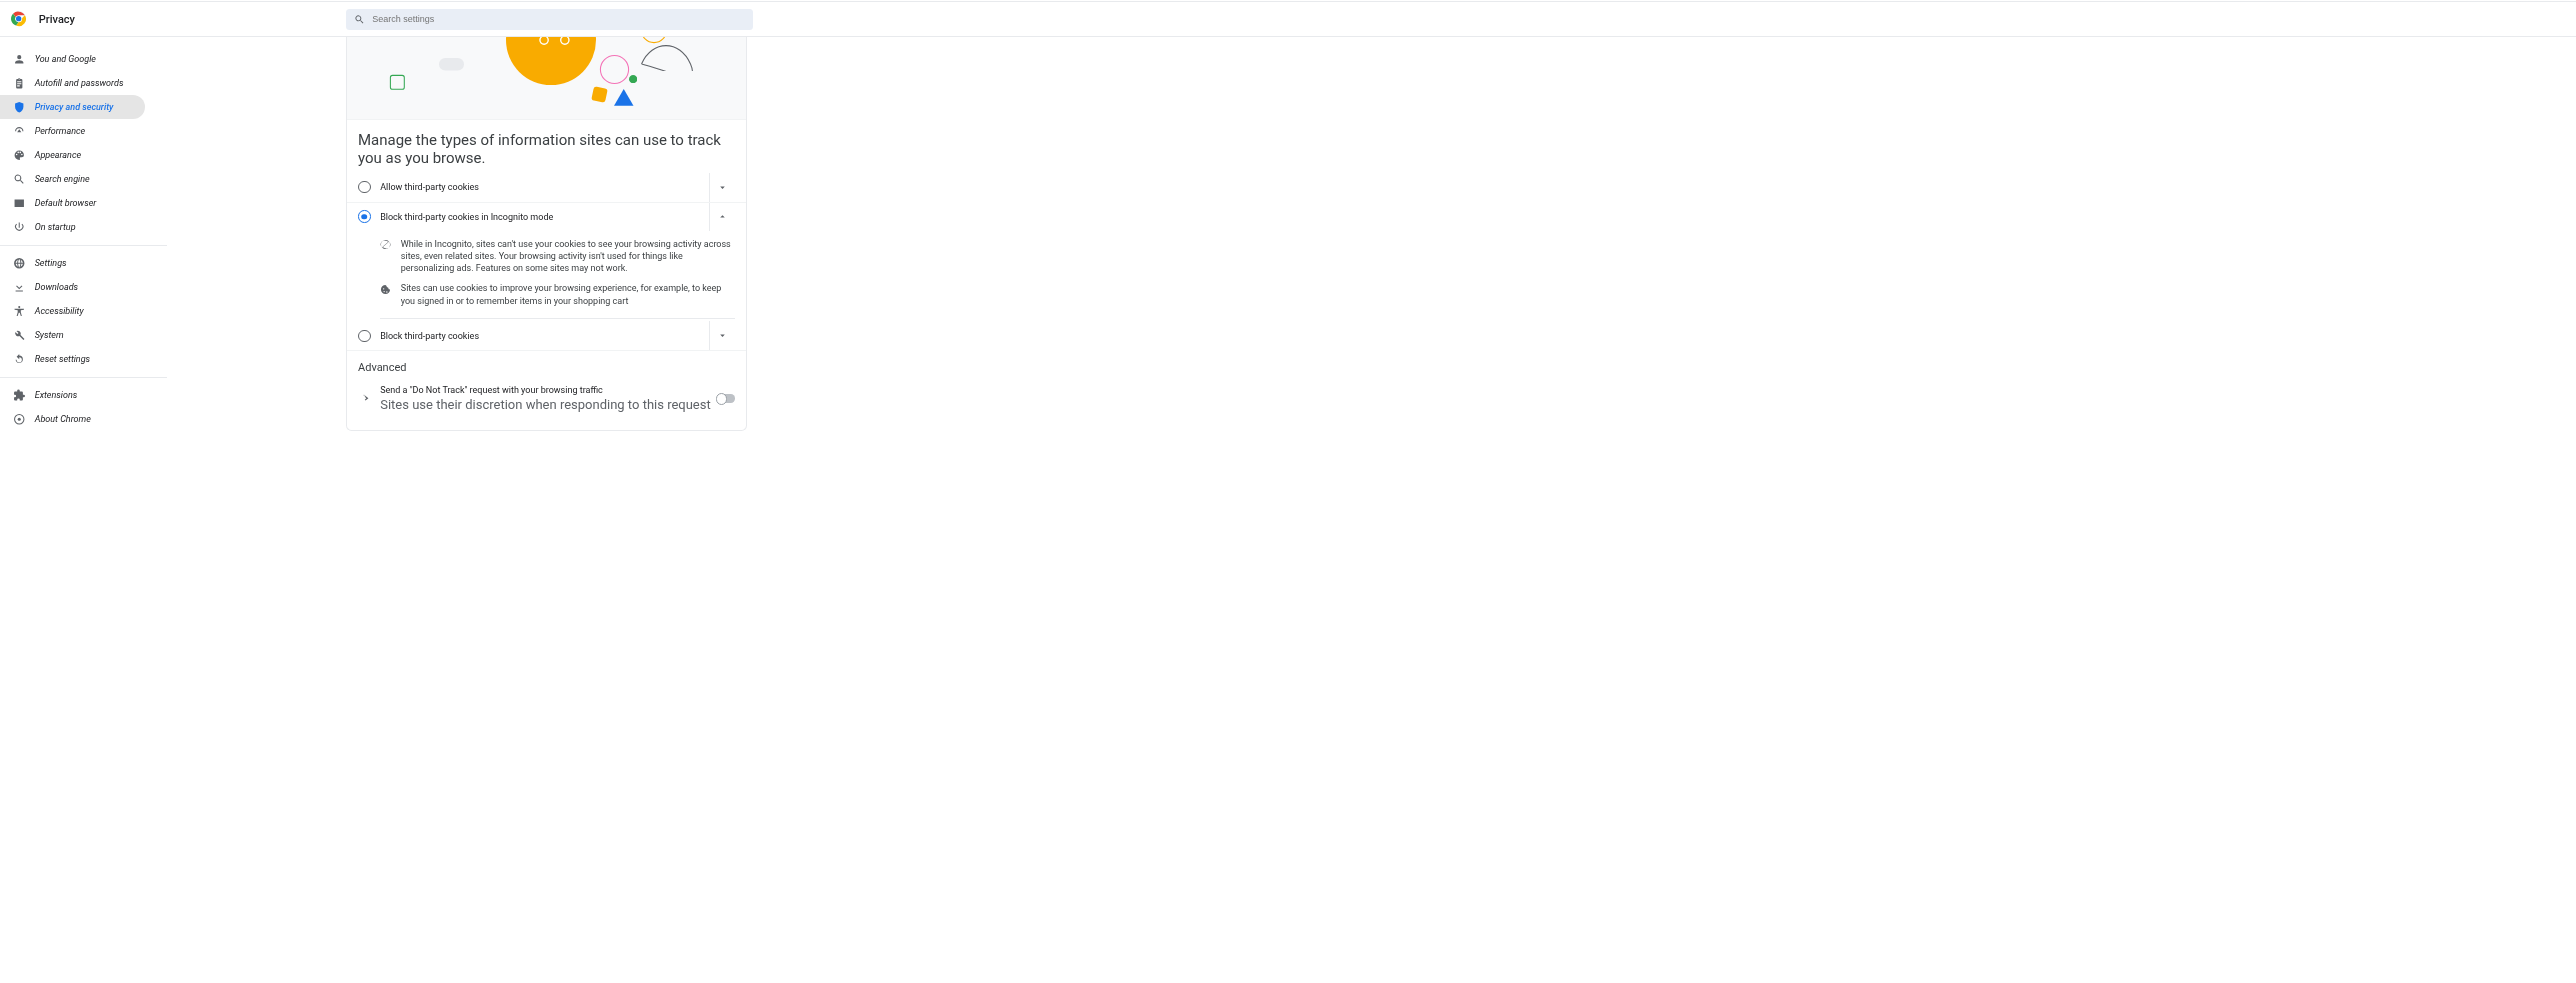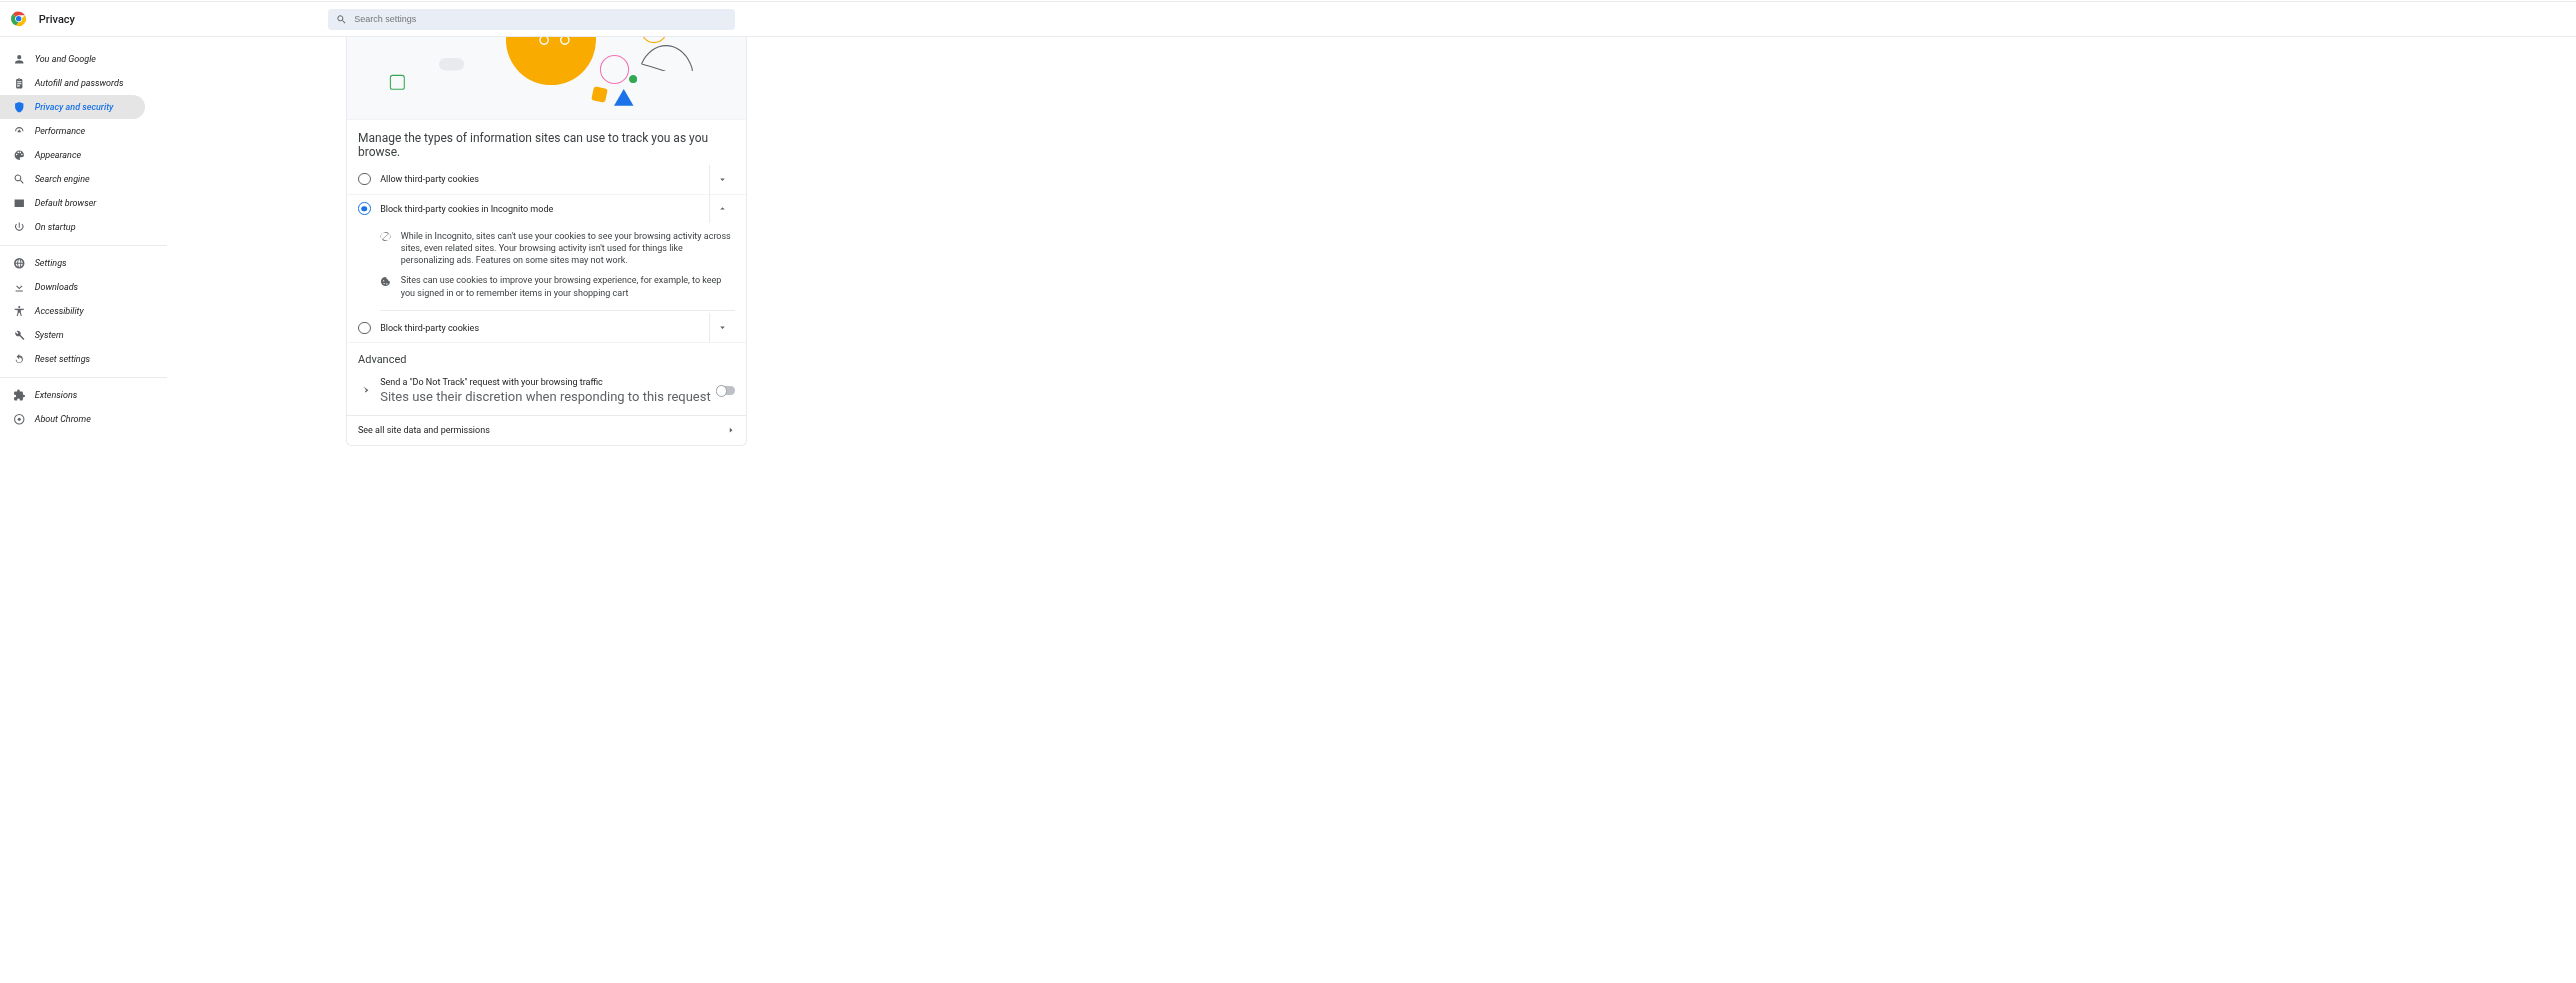--- a/index.html
+++ b/index.html
@@ -3,42 +3,42 @@
 <meta charset="utf-8">
 <style>
 * { box-sizing: border-box; margin: 0; padding: 0; }
 body { font-family: "Segoe UI", Roboto, Arial, sans-serif; font-size: 9px; color: #202124; background: #fff; }
 
 .topbar { height: 2.1px; border-bottom: 0.7px solid #e8eaed; }
 
 .header { display: flex; align-items: center; height: 35px; padding: 0 11px; border-bottom: 0.7px solid #e8eaed; position: relative; }
 .header .chrome-logo { width: 15.3px; height: 15.3px; margin-right: 12.5px; }
 .header .title { font-size: 11px; font-weight: 500; color: #202124; }
-.searchbox { position: absolute; left: 328px; width: 407px; height: 21px; background: #e9eef6; border-radius: 3.5px; display: flex; align-items: center; padding: 0 8.3px; }
+.searchbox { position: absolute; left: 346px; width: 407px; height: 21px; background: #e9eef6; border-radius: 3.5px; display: flex; align-items: center; padding: 0 8.3px; }
 .searchbox svg { width: 11px; height: 11px; fill: #5f6368; margin-right: 7px; flex-shrink: 0; }
 .searchbox input { border: none; background: transparent; outline: none; font-size: 9px; color: #5f6368; width: 100%; }
 
 .layout { display: flex; }
 .sidebar { width: 167px; padding-top: 10.4px; }
 .nav-item { display: flex; align-items: center; height: 24px; padding: 0 12.5px; border-radius: 0 12px 12px 0; margin-right: 22px; cursor: pointer; color: #202124; position: relative; }
 .nav-item .icon { width: 12.5px; height: 12.5px; margin-right: 9.7px; display: flex; align-items: center; justify-content: center; color: #5f6368; }
 .nav-item .icon svg { width: 12.5px; height: 12.5px; fill: currentColor; }
 .nav-item.active { background: #e5e5e5; color: #1a73e8; font-weight: 500; }
 .nav-item.active .icon { color: #1a73e8; }
 .nav-item .label { font-size: 9px; font-style: italic; }
 .nav-item .ext-icon { position: absolute; right: 3.5px; }
 .sidebar-divider { height: 0.7px; background: #e8eaed; margin: 5.6px 0 5.6px 0; }
 
 .main { flex: 1; display: flex; justify-content: flex-start; }
 .card { width: 401px; margin-left: 179px; border: 0.7px solid #e8eaed; border-radius: 0 0 5.6px 5.6px; border-top: none; background: #fff; }
 
 .hero { height: 83px; background: #f8f9fa; position: relative; overflow: hidden; border-bottom: 0.7px solid #f1f3f4; }
 .hero svg { position: absolute; }
 
-.section-desc { padding: 11px 11px 5.6px 11px; font-size: 12px; color: #3c4043; }
+.section-desc { padding: 11px 11px 5.6px 11px; font-size: 15px; color: #3c4043; }
 
 .radio-row { display: flex; align-items: center; height: 29px; padding: 0 11px; cursor: pointer; }
 .radio-row + .radio-row { border-top: 0.7px solid #f1f3f4; }
 .radio-row .radio { width: 12.5px; height: 12.5px; border-radius: 50%; border: 1.4px solid #5f6368; margin-right: 9.7px; flex-shrink: 0; position: relative; }
 .radio-row.selected .radio { border-color: #1a73e8; }
 .radio-row.selected .radio::after { content: ''; position: absolute; width: 5.6px; height: 5.6px; background: #1a73e8; border-radius: 50%; top: 50%; left: 50%; transform: translate(-50%,-50%); }
 .radio-row .rlabel { flex: 1; font-size: 9px; color: #202124; }
 .radio-row .chev-wrap { border-left: 0.7px solid #e8eaed; width: 26.4px; height: 100%; display: flex; align-items: center; justify-content: center; }
 .radio-row .chev-wrap svg { width: 11px; height: 11px; fill: #5f6368; }
 
@@ -310,23 +310,17 @@
               <path d="M4 8h8l-2-2 1.4-1.4L16 8" opacity=".4"></path>
             </svg>
           </span>
         <div class="ttext">
           <div class="ttitle">Send a "Do Not Track" request with your browsing traffic</div>
           <div class="tsub">Sites use their discretion when responding to this request</div>
         </div>
         <div class="switch"></div>
       </div>
 
-      <div class="link-row">
-        <span>See all site data and permissions</span>
-        <svg viewBox="0 0 24 24">
-            <path d="M8 5l8 7-8 7z"></path>
-          </svg>
-      </div>
 
     </div>
   </div>
 </div>
 
 
 </body></html>

